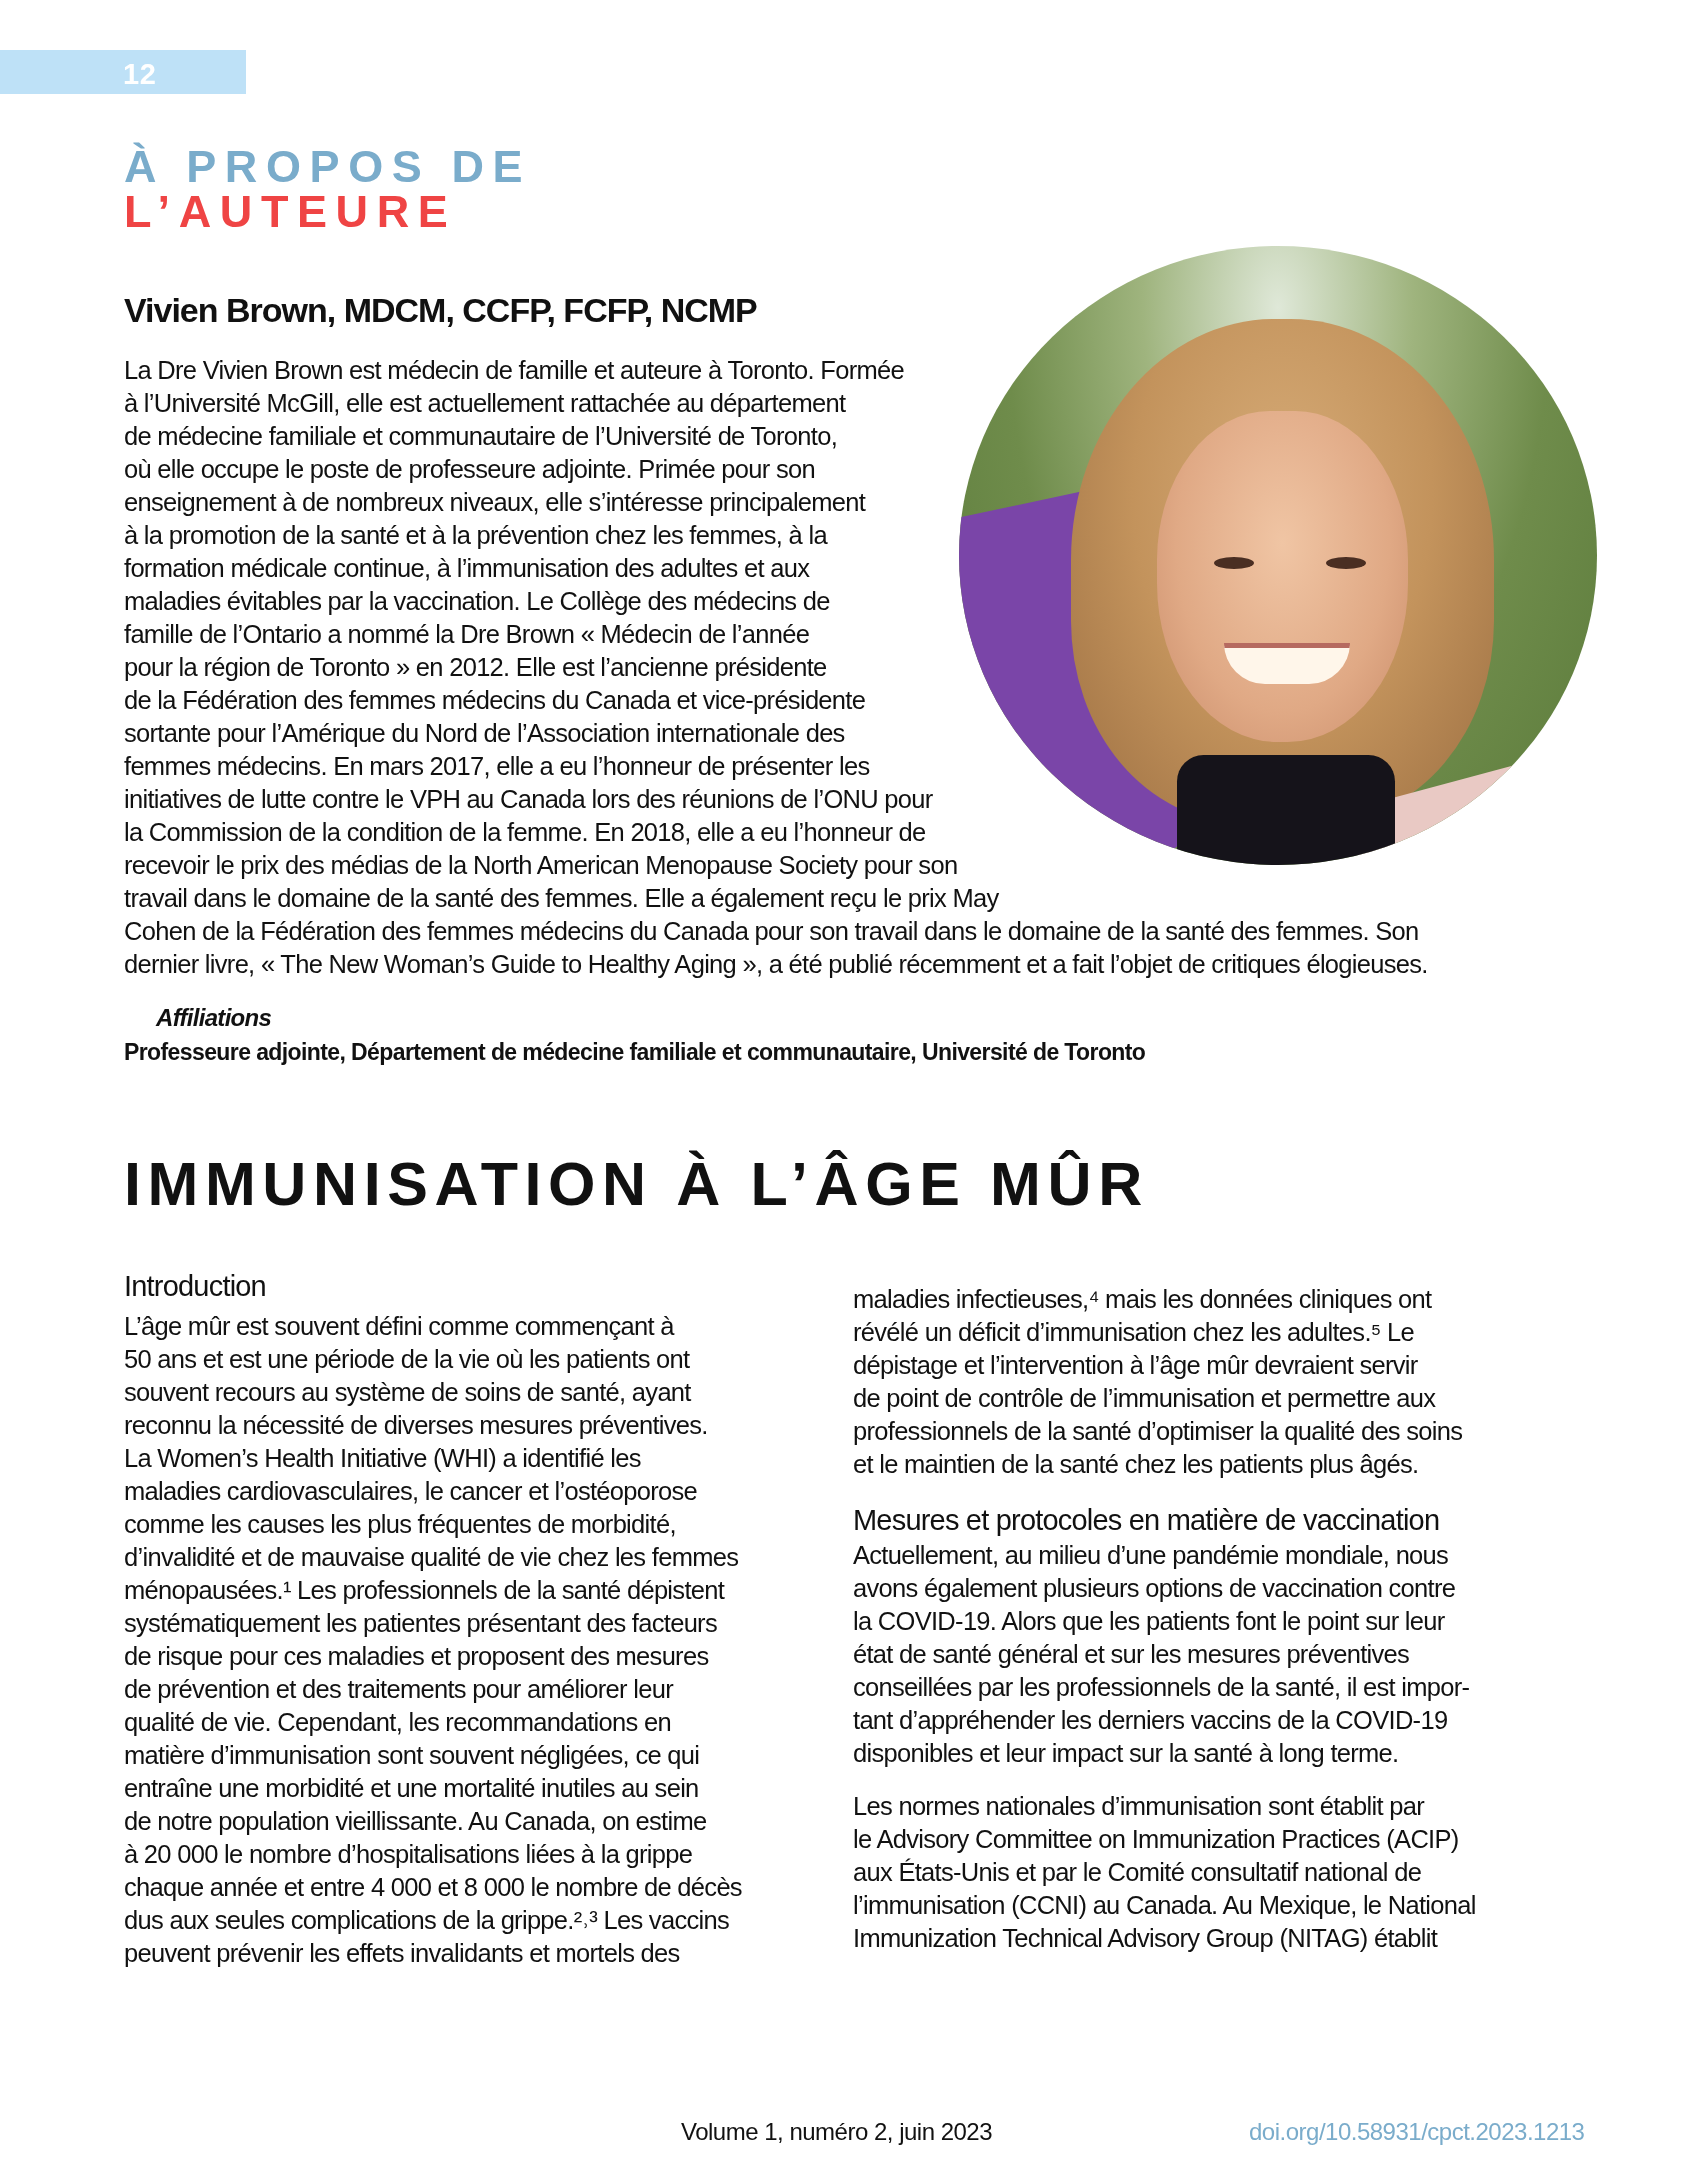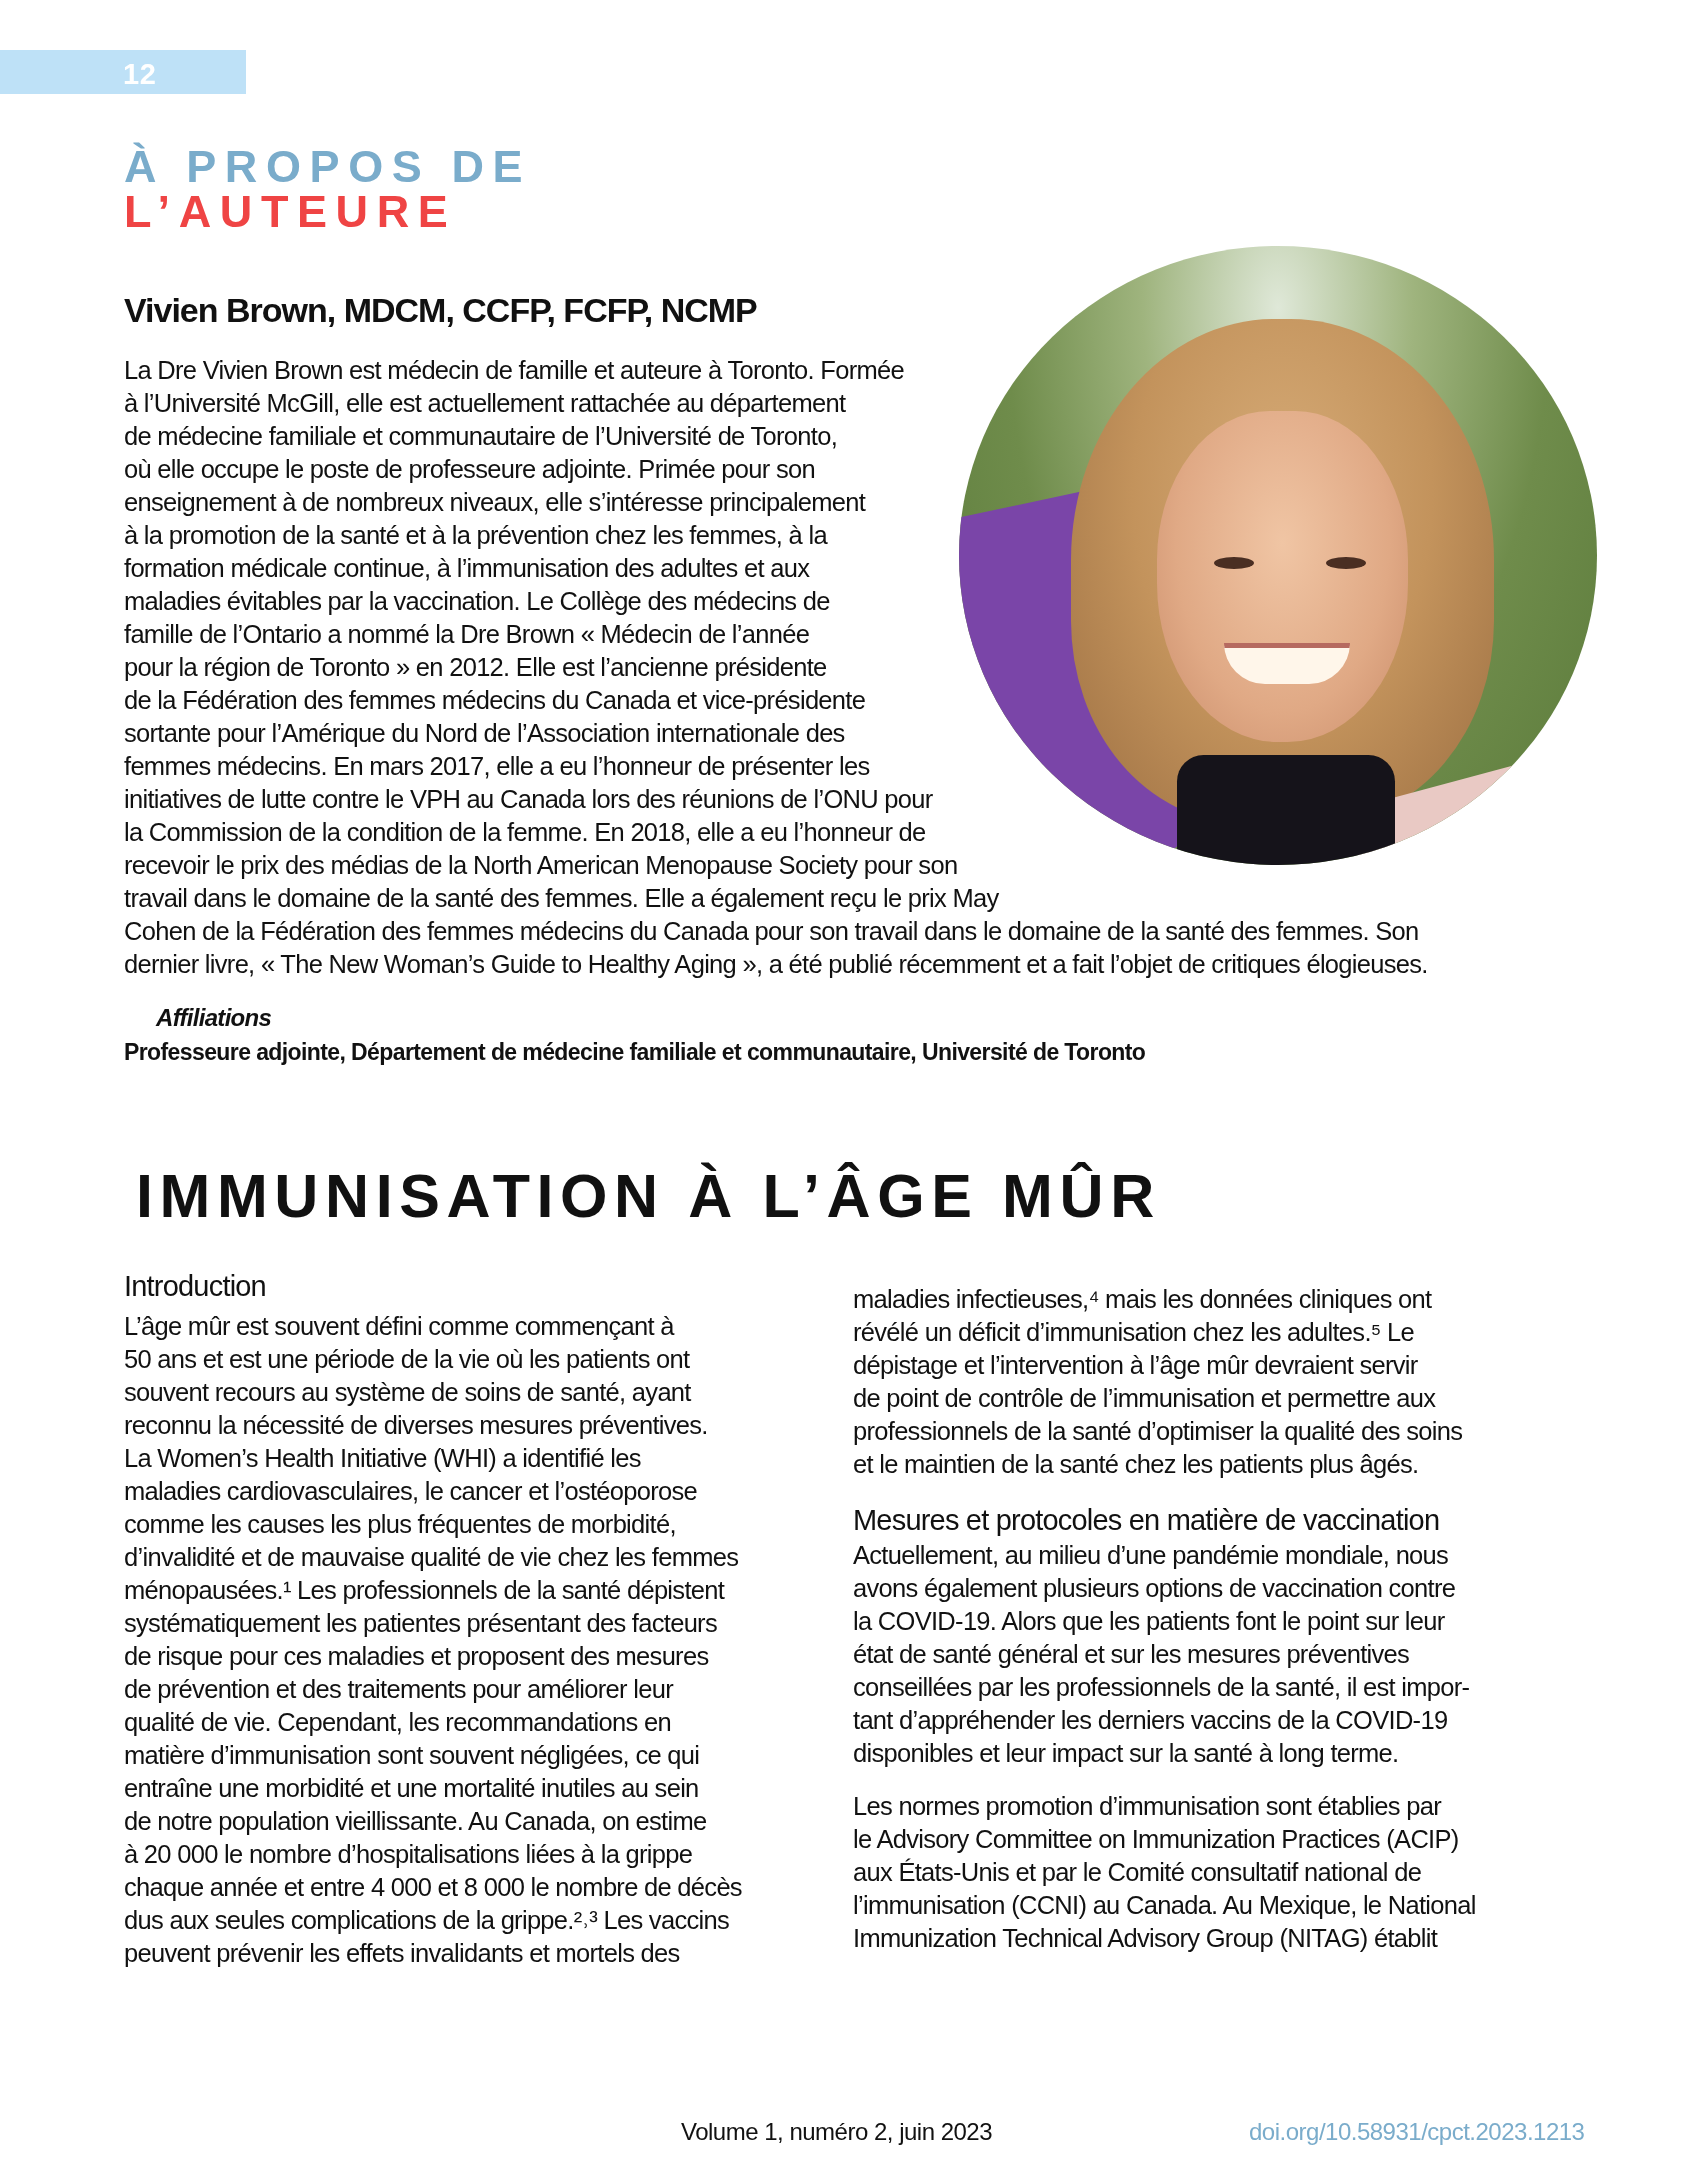--- a/index.html
+++ b/index.html
@@ -78,21 +78,21 @@
   <span class="line">la Commission de la condition de la femme. En 2018, elle a eu l’honneur de</span>
   <span class="line">recevoir le prix des médias de la North American Menopause Society pour son</span>
   <span class="line">travail dans le domaine de la santé des femmes. Elle a également reçu le prix May</span>
   <span class="line">Cohen de la Fédération des femmes médecins du Canada pour son travail dans le domaine de la santé des femmes. Son</span>
   <span class="line">dernier livre, « The New Woman’s Guide to Healthy Aging », a été publié récemment et a fait l’objet de critiques élogieuses.</span>
 </div>
 
 <div class="affil-label">Affiliations</div>
 <div class="affil-text">Professeure adjointe, Département de médecine familiale et communautaire, Université de Toronto</div>
 
-<h1 class="main-title" style="margin:12px">IMMUNISATION À L’ÂGE MÛR</h1>
+<h1 class="main-title" style="margin:0">IMMUNISATION À L’ÂGE MÛR</h1>
 
 <div class="col col-left">
   <span class="subhead">Introduction</span>
   <span class="gap" style="height:5.3px"></span>
   <span class="line">L’âge mûr est souvent défini comme commençant à</span>
   <span class="line">50 ans et est une période de la vie où les patients ont</span>
   <span class="line">souvent recours au système de soins de santé, ayant</span>
   <span class="line">reconnu la nécessité de diverses mesures préventives.</span>
   <span class="line">La Women’s Health Initiative (WHI) a identifié les</span>
   <span class="line">maladies cardiovasculaires, le cancer et l’ostéoporose</span>
@@ -122,21 +122,21 @@
   <span class="gap" style="height:20px"></span>
   <span class="subhead">Mesures et protocoles en matière de vaccination</span>
   <span class="line">Actuellement, au milieu d’une pandémie mondiale, nous</span>
   <span class="line">avons également plusieurs options de vaccination contre</span>
   <span class="line">la COVID-19. Alors que les patients font le point sur leur</span>
   <span class="line">état de santé général et sur les mesures préventives</span>
   <span class="line">conseillées par les professionnels de la santé, il est impor-</span>
   <span class="line">tant d’appréhender les derniers vaccins de la COVID-19</span>
   <span class="line">disponibles et leur impact sur la santé à long terme.</span>
   <span class="gap" style="height:20px"></span>
-  <span class="line">Les normes promotion d’immunisation sont établies par</span>
+  <span class="line">Les normes nationales d’immunisation sont établit par</span>
   <span class="line">le Advisory Committee on Immunization Practices (ACIP)</span>
   <span class="line">aux États-Unis et par le Comité consultatif national de</span>
   <span class="line">l’immunisation (CCNI) au Canada. Au Mexique, le National</span>
   <span class="line">Immunization Technical Advisory Group (NITAG) établit</span>
 </div>
 
 <div class="footer-vol">Volume 1, numéro 2, juin 2023</div>
 <a class="footer-doi">doi.org/10.58931/cpct.2023.1213</a>
 
 

